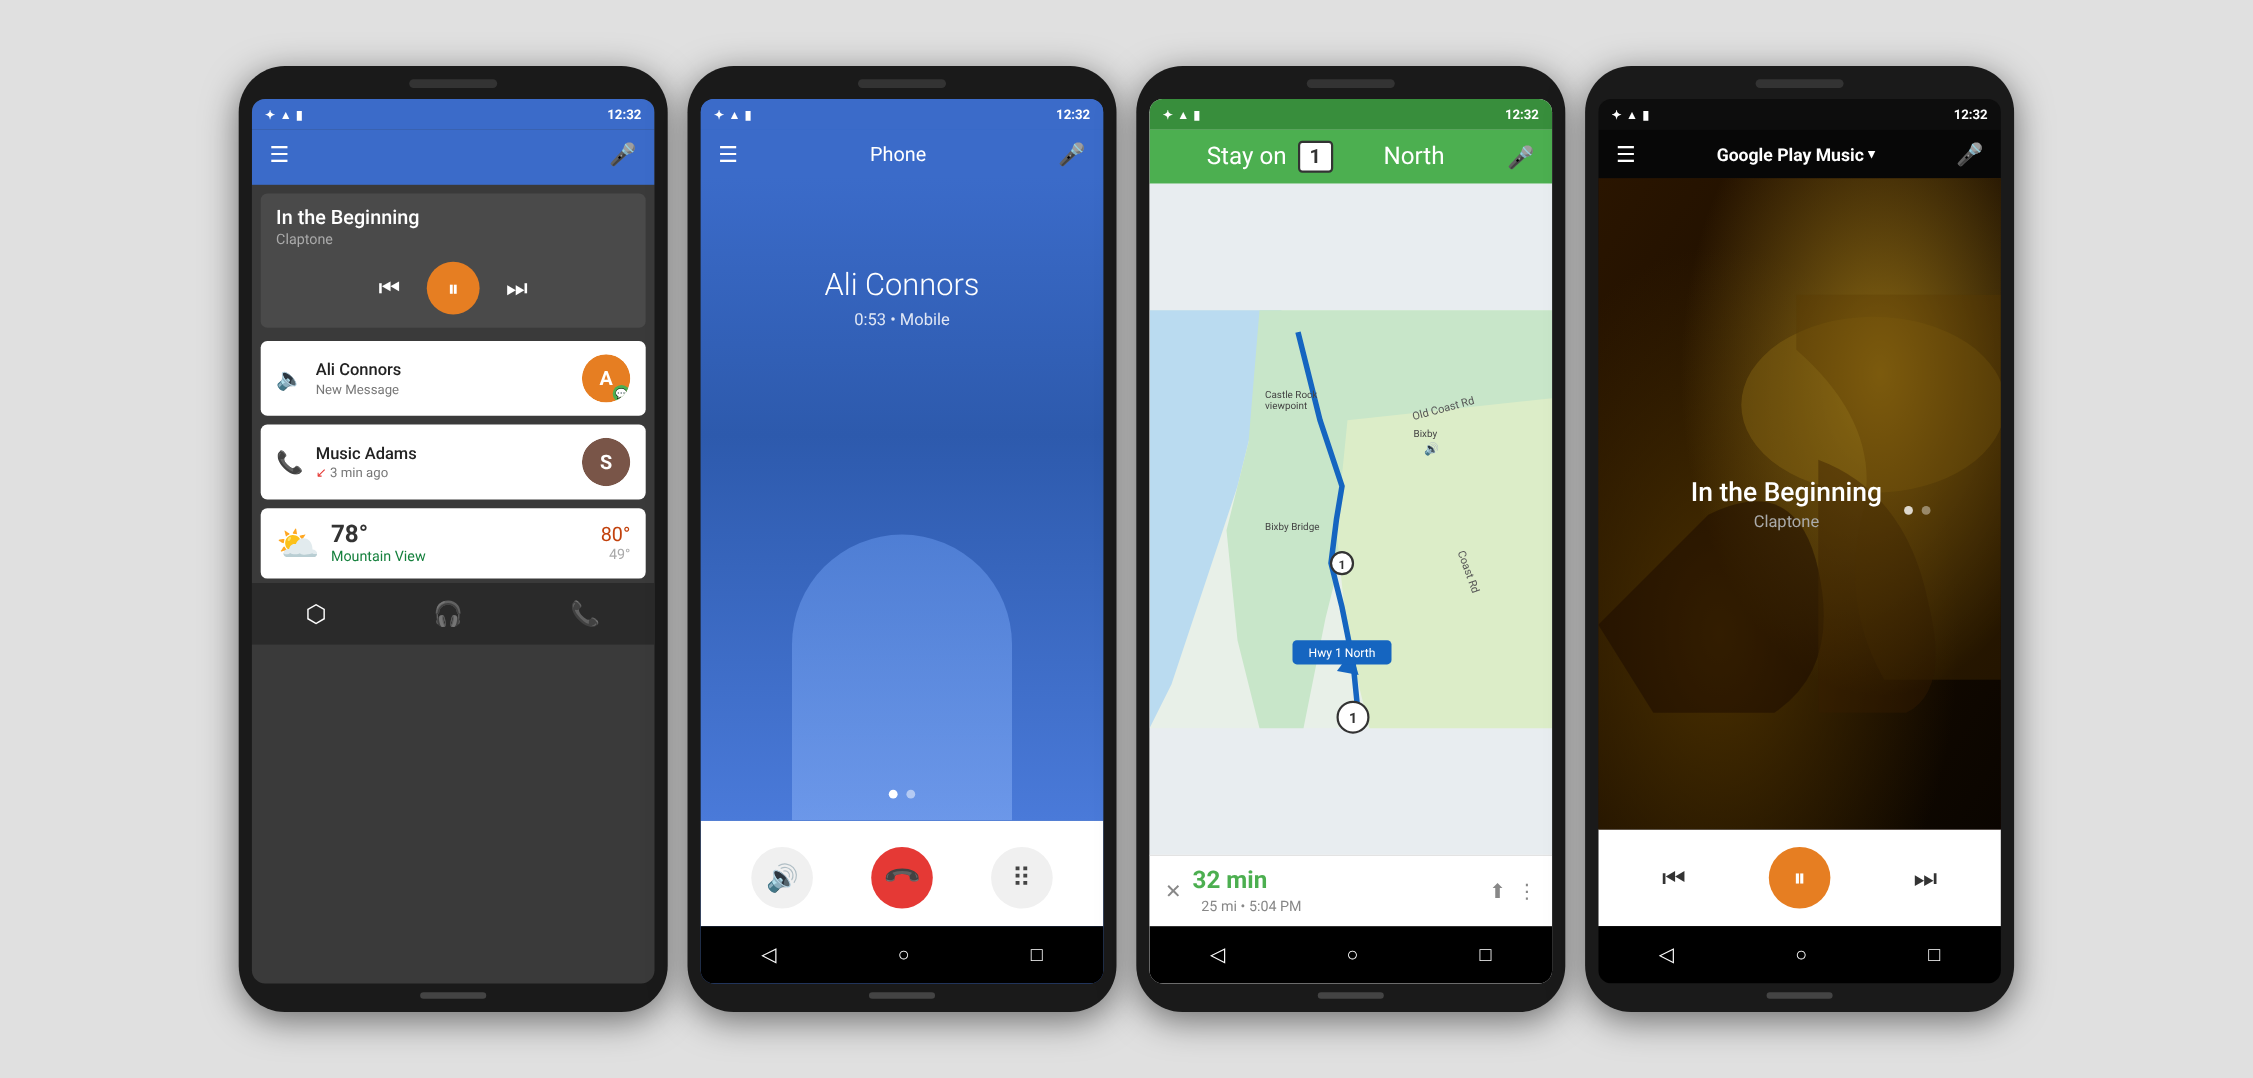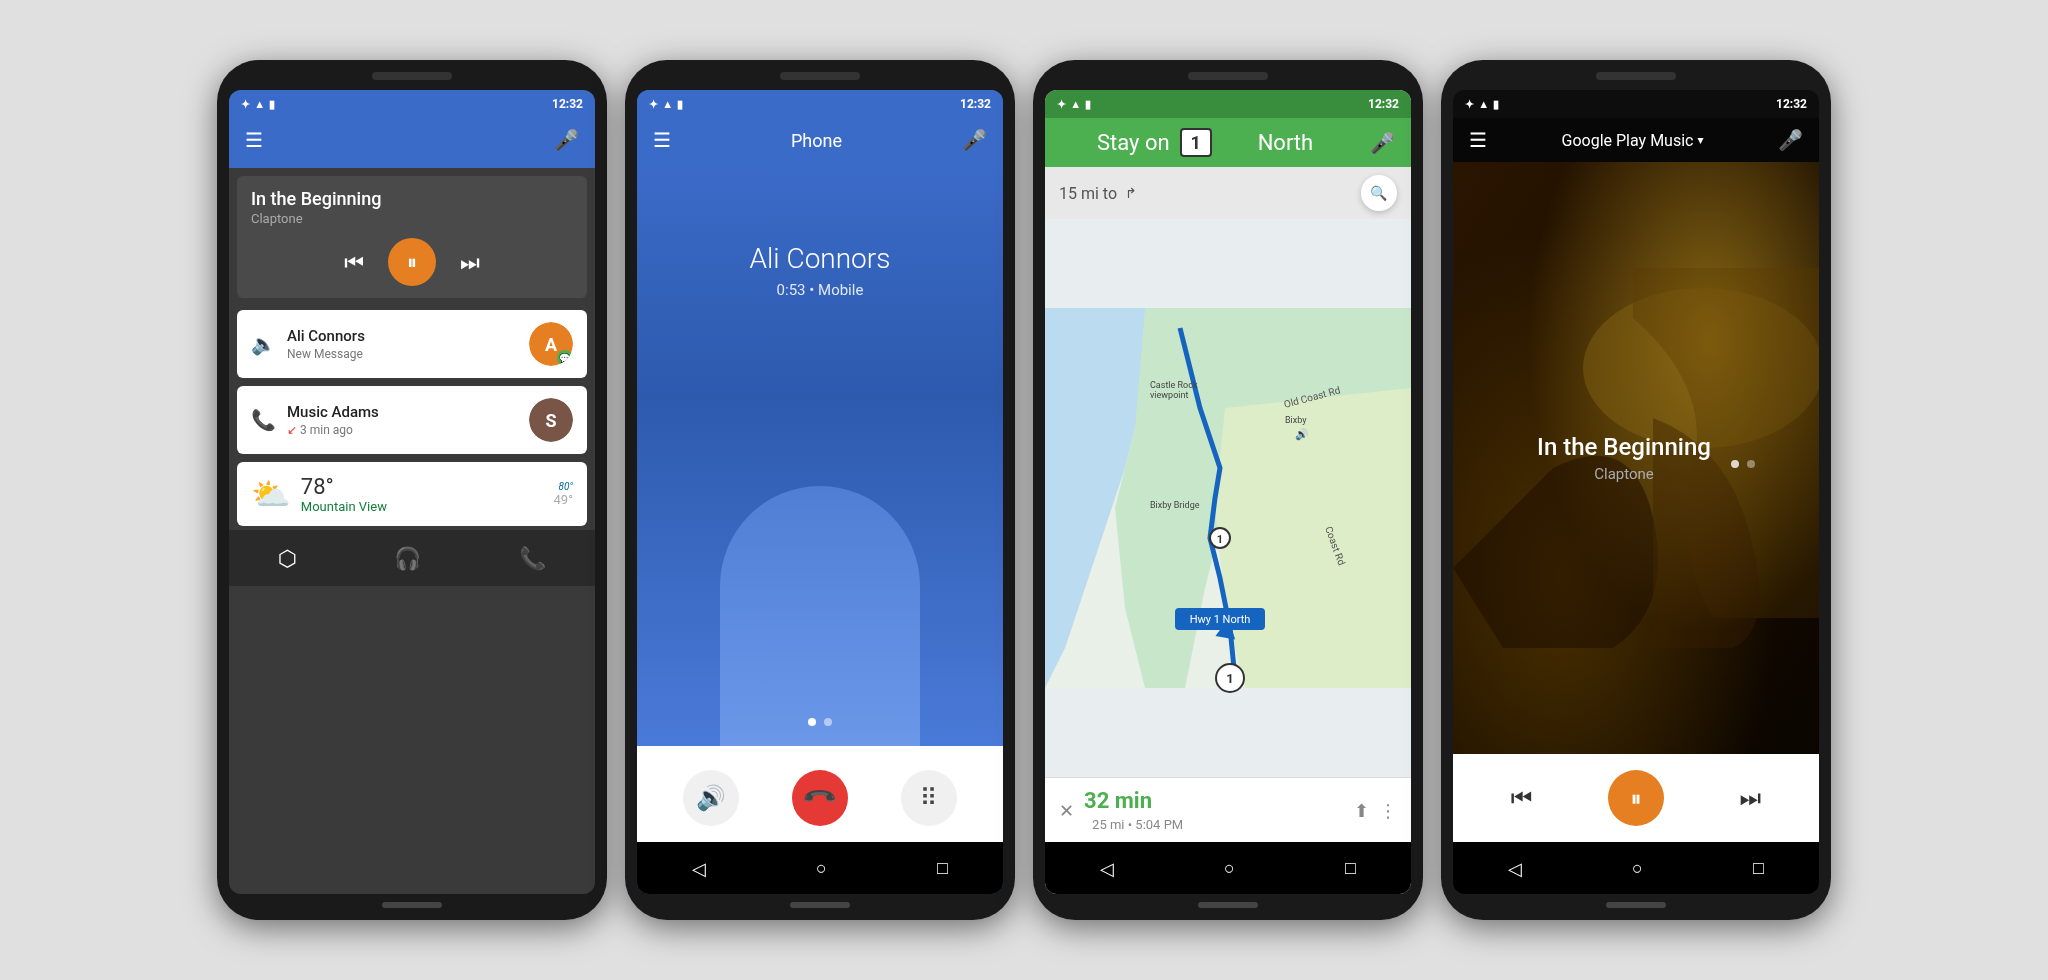--- a/index.html
+++ b/index.html
@@ -161,24 +161,24 @@
     .weather-card {
       background: white;
       margin: 4px 8px;
       border-radius: 6px;
       padding: 12px 14px;
       display: flex;
       align-items: center;
       gap: 10px;
     }
     .weather-icon { font-size: 32px; }
-    .weather-temp { font-size: 22px; font-weight: 400; color: #333; }
+    .weather-temp { font-size: 22px; font-weight: 700; color: #333; }
     .weather-city { font-size: 13px; color: #15803d; }
     .weather-right { margin-left: auto; text-align: right; }
-    .weather-high { font-size: 10px; color: #0369a1; font-style: italic; }
+    .weather-high { font-size: 18px; color: #c2410c; }
     .weather-low { font-size: 13px; color: #aaa; }
 
     .bottom-nav {
       background: #2a2a2a;
       display: flex;
       justify-content: space-around;
       align-items: center;
       padding: 10px 0;
       height: 56px;
     }
@@ -350,20 +350,21 @@
       background: rgba(0,0,0,0.7);
       padding: 10px 16px;
       display: flex;
       justify-content: space-between;
       align-items: center;
     }
     .app-title-row {
       display: flex;
       align-items: center;
       gap: 4px;
+      font-weight: bold;
     }
     .app-title { color: white; font-size: 16px; }
     .dropdown-arrow { color: white; font-size: 12px; }
     .album-art-area {
       flex: 1;
       background: linear-gradient(135deg, #1a0a00, #3a2000, #2a1500, #1a0500);
       position: relative;
       overflow: hidden;
       display: flex;
       align-items: center;
@@ -589,27 +590,20 @@
       <div class="nav-instruction">
         <span class="nav-text">Stay on</span>
         <div class="road-badge">
           <span>1</span>
         </div>
         <span class="nav-text">North</span>
       </div>
       <span class="mic-icon-white">🎤</span>
     </div>
 
-    <div class="distance-bar">
-      <span class="dist-icon">15 mi to</span>
-      <span>↱</span>
-      <div class="search-fab">
-        <span>🔍</span>
-      </div>
-    </div>
 
     <div class="map-area">
       <svg class="map-svg" viewBox="0 0 366 380">
 
         <rect width="366" height="380" fill="#e8f0e8"></rect>
 
         <path d="M 0 0 L 120 0 L 100 80 L 80 160 L 60 220 L 40 280 L 20 340 L 0 380 Z" fill="#aed6f1" opacity="0.8"></path>
 
         <path d="M 100 0 L 366 0 L 366 100 L 200 120 L 180 200 L 160 280 L 140 380 L 100 380 L 80 300 L 70 200 L 90 120 Z" fill="#c8e6c9"></path>
         <path d="M 180 100 L 366 80 L 366 380 L 200 380 L 180 300 L 170 200 Z" fill="#dcedc8"></path>

